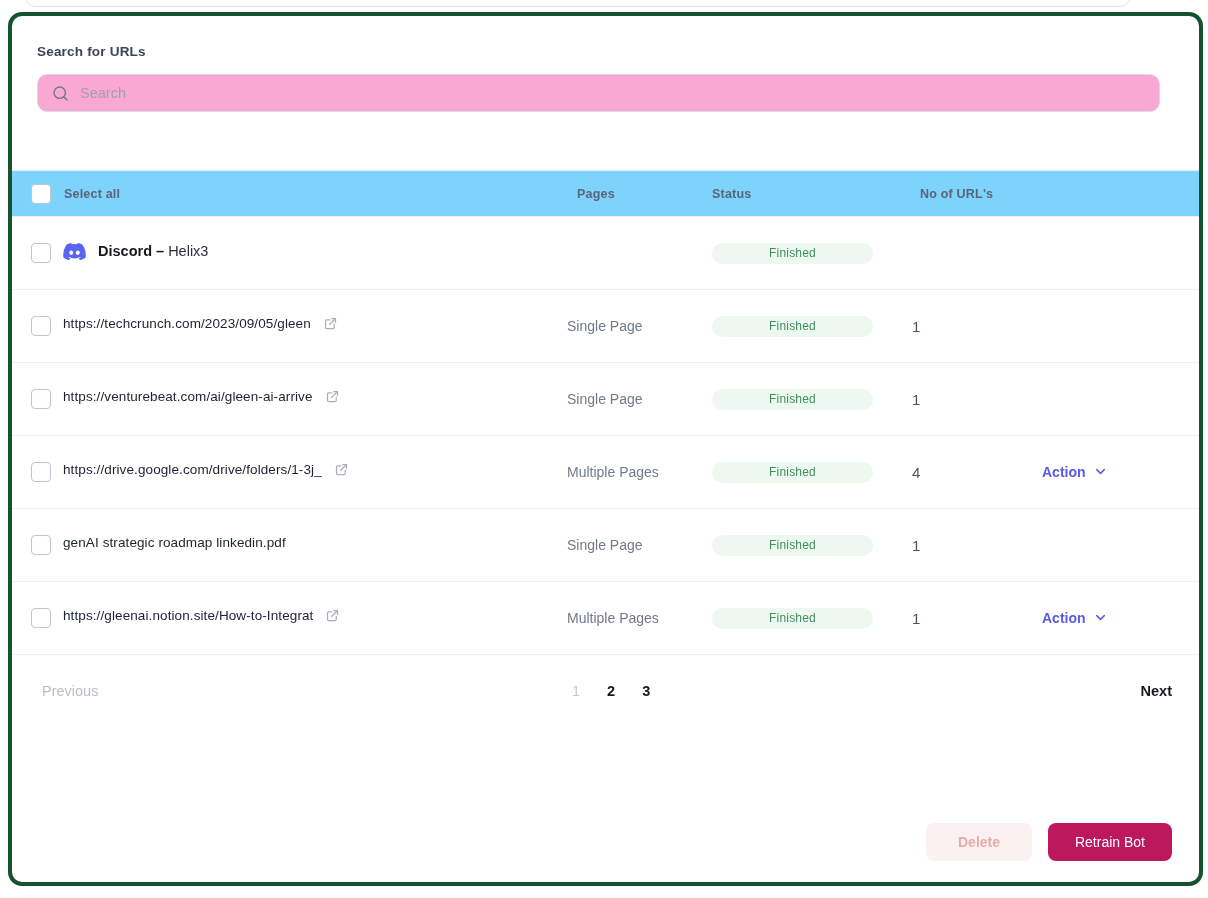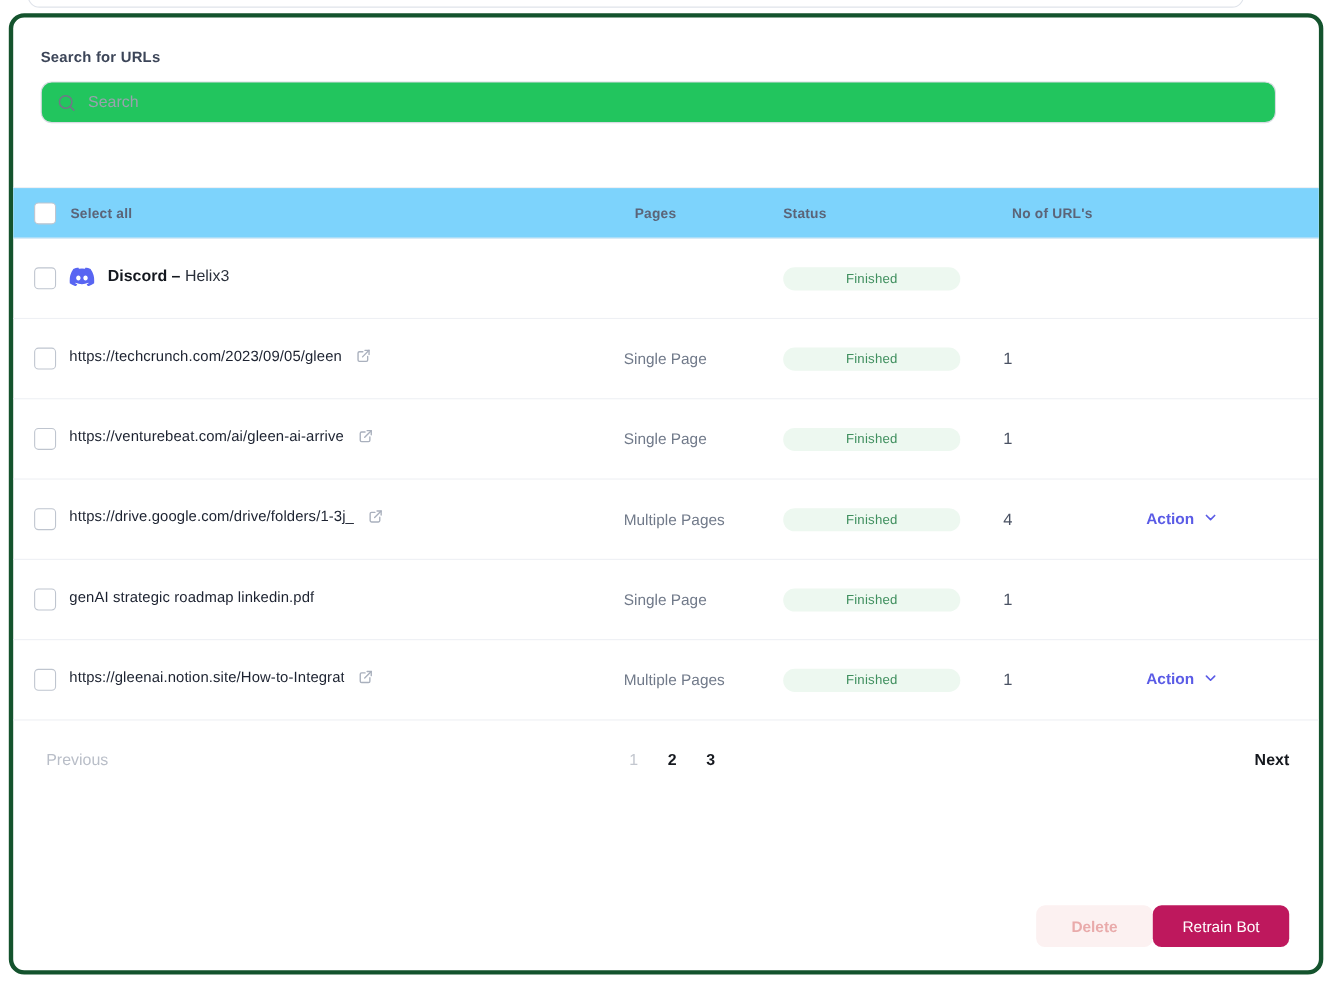--- a/index.html
+++ b/index.html
@@ -13,21 +13,21 @@
     border:1px solid #dfe3ea; border-radius:12px; background:#fff;
   }
   .card {
     position:absolute; left:8px; top:12px; width:1195px; height:874px;
     background:#fff; border:4px solid #14532d; border-radius:14px; overflow:hidden;
   }
   .search-section { padding:28px 25px 0 25px; }
   .search-label { font-size:13.5px; font-weight:700; color:#3c4558; letter-spacing:.2px; }
   .search-box {
     margin-top:15px; height:38px; width:1123px; border:1px solid #d8dbe2;
-    border-radius:10px; display:flex; align-items:center; padding:0 13px; gap:10px; background:#22c55e;
+    border-radius:10px; display:flex; align-items:center; padding:0 13px; gap:10px; background:#f9a8d4;
   }
   .search-box svg { flex:0 0 auto; }
   .search-input {
     border:none; outline:none; flex:1; font-size:14.5px; color:#3c4558;
     font-family:"Liberation Sans", sans-serif; background:transparent;
   }
   .search-input::placeholder { color:#9aa1ae; }
 
   .table { margin-top:58px; }
   .grid {
@@ -70,21 +70,21 @@
   .pagination {
     position:absolute; left:0; right:0; top:644px; height:62px;
     display:flex; align-items:center;
   }
   .prev { margin-left:30px; color:#b9bec8; font-size:14.5px; cursor:default; }
   .page-nums { position:absolute; left:560px; display:flex; gap:27px; font-size:14.5px; }
   .page-num { cursor:pointer; }
   .page-num.current { color:#c3c7cf; }
   .page-num.other { color:#15181e; font-weight:700; }
   .next { position:absolute; right:27px; color:#15181e; font-weight:600; font-size:14.5px; cursor:pointer; }
-  .footer-buttons { position:absolute; right:27px; top:807px; display:flex; gap:0; }
+  .footer-buttons { position:absolute; right:27px; top:807px; display:flex; gap:16px; }
   .btn { height:38px; border:none; border-radius:8px; font-size:14px; font-family:"Liberation Sans", sans-serif; cursor:pointer; }
   .btn-delete { width:106px; background:#fcf1f1; color:#e9abab; font-weight:600; }
   .btn-retrain { width:124px; background:#be185d; color:#ffffff; font-weight:400; }
 </style>
 </head>
 <body>
 
 <div class="page">
   <div class="top-strip"></div>
 

